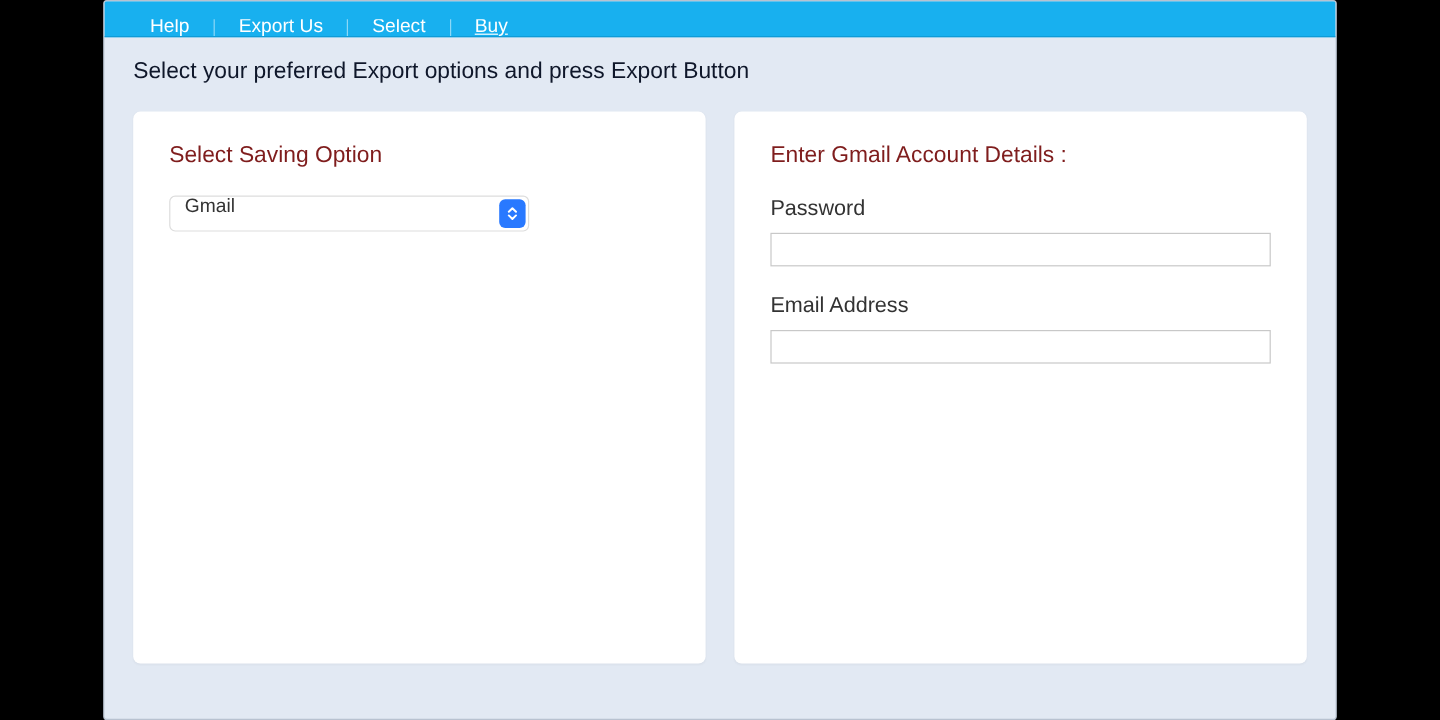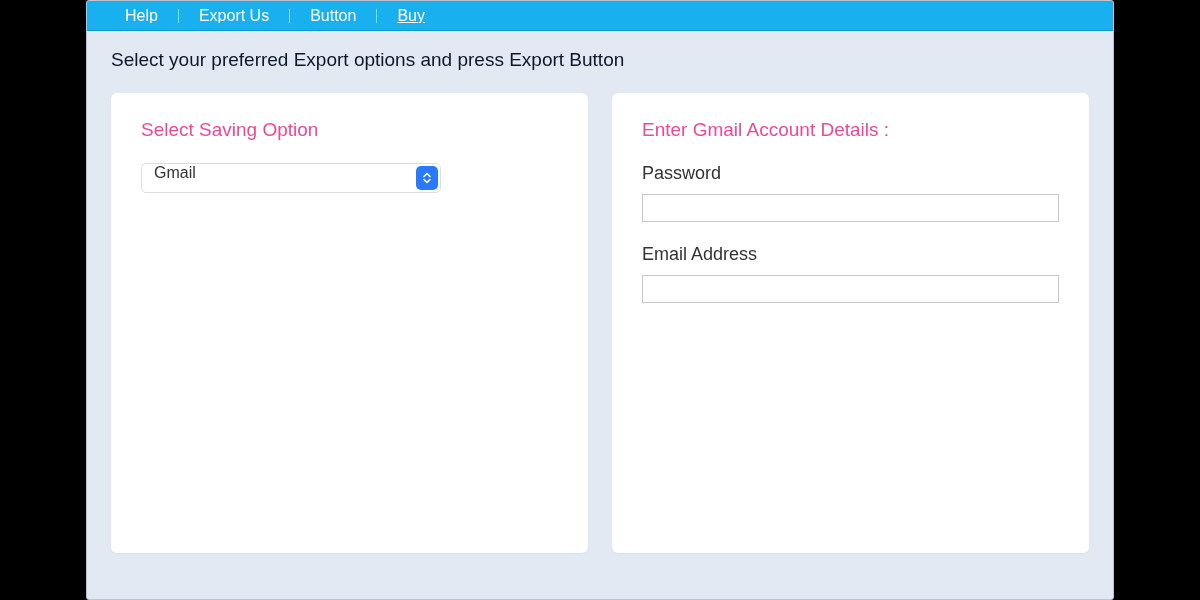--- a/index.html
+++ b/index.html
@@ -25,21 +25,21 @@
       background: #e2e9f3;
       border: 1px solid #b8c2d0;
       border-radius: 3px;
       overflow: hidden;
     }
 
     .top-menu {
       background: #18b0ef;
       height: 30px;
       display: flex;
-      align-items: center;
+      align-items: flex-end;
       padding: 0 18px;
       border-bottom: 1px solid #0f9bd6;
     }
 
     .menu-item {
       color: #fff;
       font-size: 16px;
       padding: 0 20px;
       height: 14px;
       line-height: 0px;
@@ -75,21 +75,21 @@
       background: #fff;
       border-radius: 6px;
       flex: 1;
       min-height: 460px;
       padding: 26px 30px;
       box-shadow: 0 1px 2px rgba(0,0,0,0.04);
     }
 
     .panel-title {
       font-size: 19px;
-      color: #ec4899;
+      color: #7f1d1d;
       font-weight: 400;
       margin-bottom: 22px;
     }
 
     .select-wrapper {
       position: relative;
       width: 300px;
     }
 
     .select-field {
@@ -152,21 +152,21 @@
     }
   </style>
 </head>
 <body>
 
 <div class="app-window">
 
   <div class="top-menu">
     <div class="menu-item">Help</div>
     <div class="menu-item">Export Us</div>
-    <div class="menu-item">Button</div>
+    <div class="menu-item">Select</div>
     <div class="menu-item">Buy</div>
   </div>
 
   <div class="content-area">
 
     <div class="instruction-text">Select your preferred Export options and press Export Button</div>
 
     <div class="panels">
 
       <div class="panel">

